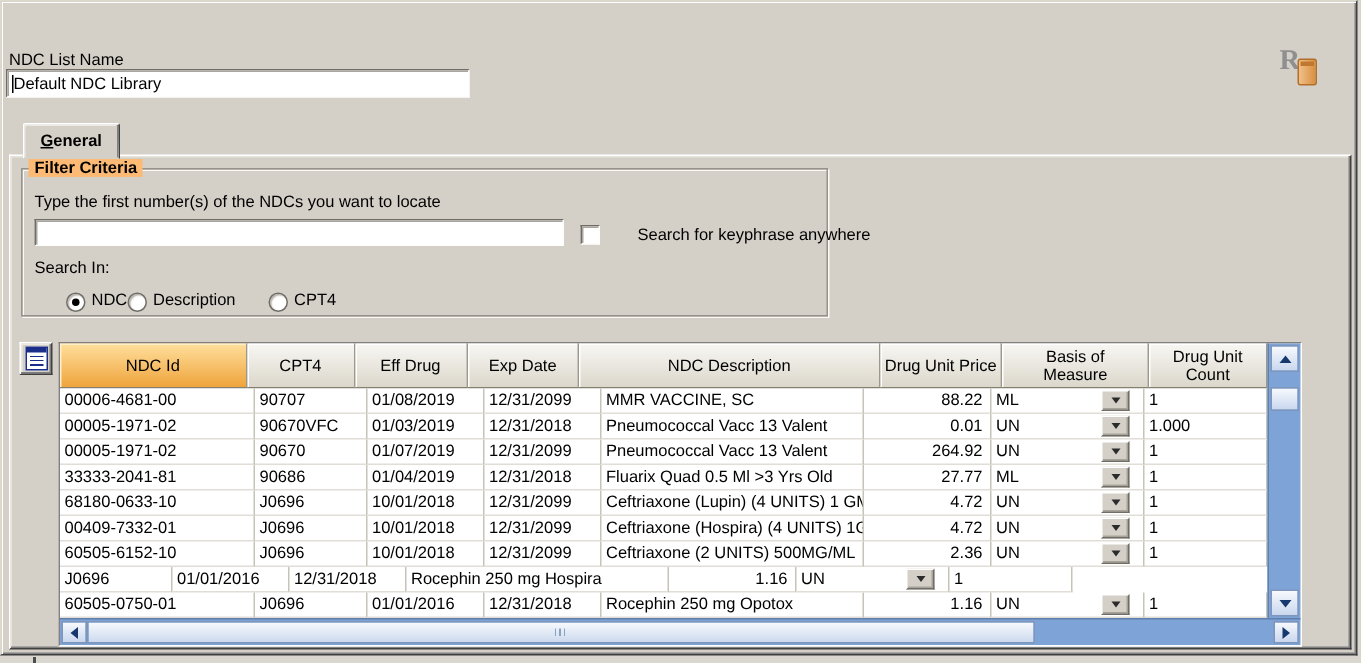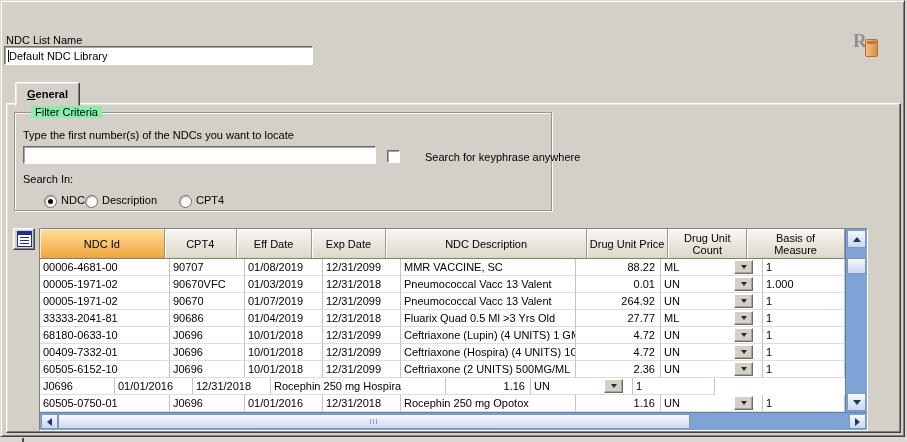--- a/index.html
+++ b/index.html
@@ -72,21 +72,21 @@
     position:absolute;left:5px;top:102px;width:895px;height:330px;box-sizing:border-box;z-index:1;
     background:#d4d0c8;
     border:1px solid;border-color:#ffffff #404040 #404040 #ffffff;
     box-shadow:inset -1px -1px 0 #808080, inset 1px 1px 0 #e6e3da;
   }
   
   .filter-group{
     position:absolute;left:13px;top:111px;width:538px;height:99px;box-sizing:border-box;z-index:2;
     border:1px solid #97938a;box-shadow:1px 1px 0 #fbfaf6, inset 1px 1px 0 #fbfaf6;
   }
-  .filter-title{position:absolute;left:30px;top:105px;z-index:3;background:#86efac;padding:0 4px;}
+  .filter-title{position:absolute;left:18px;top:105px;z-index:3;background:#fdba74;padding:0 4px;font-weight:bold;}
   .filter-label{left:22px;top:128px;z-index:3;}
   .wrap-filter{left:22px;top:145px;width:353px;height:18px;z-index:3;}
   .checkbox{
     position:absolute;left:386px;top:149px;width:13px;height:13px;box-sizing:border-box;z-index:3;
     background:#fff;border:1px solid;border-color:#6f6d66 #fdfdfb #fdfdfb #6f6d66;
     box-shadow:inset 1px 1px 0 #a8a69e;
   }
   .checkbox-label{left:424px;top:150px;z-index:3;}
   .searchin-label{left:22px;top:172px;z-index:3;}
   .radio{position:absolute;width:11px;height:11px;border-radius:50%;background:#fff;z-index:3;
@@ -198,28 +198,28 @@
   <div class="grid-icon-btn">
     <span class="doc-icon"></span>
   </div>
 
   <div class="grid">
     <div class="grid-top">
       <div class="cols-area">
         <div class="grid-header">
             <div class="hcell sorted" style="width: 130px;">NDC Id</div>
             <div class="hcell" style="width: 75px;">CPT4</div>
-            <div class="hcell" style="width: 78px;">Eff Date</div>
+            <div class="hcell" style="width: 78px;">Eff Drug</div>
             <div class="hcell" style="width: 78px;">Exp Date</div>
             <div class="hcell" style="width: 209px;">NDC Description</div>
             <div class="hcell" style="width: 85px;">Drug Unit Price</div>
+            <div class="hcell" style="width: 102px;">Basis of
+Measure</div>
             <div class="hcell" style="width: 82px;">Drug Unit
 Count</div>
-            <div class="hcell" style="width: 102px;">Basis of
-Measure</div>
           </div>
         <div id="grid-body">
             <div class="grow">
               <div class="gcell ndc_id" style="width: 130px;">00006-4681-00</div>
               <div class="gcell cpt4" style="width: 75px;">90707</div>
               <div class="gcell eff_date" style="width: 78px;">01/08/2019</div>
               <div class="gcell exp_date" style="width: 78px;">12/31/2099</div>
               <div class="gcell description" style="width: 175px;">MMR VACCINE, SC</div>
               <div class="gcell price" style="width: 85px;">88.22</div>
               <div class="gcell basis" style="width: 102px;"><span>ML</span><span class="dd-btn">

